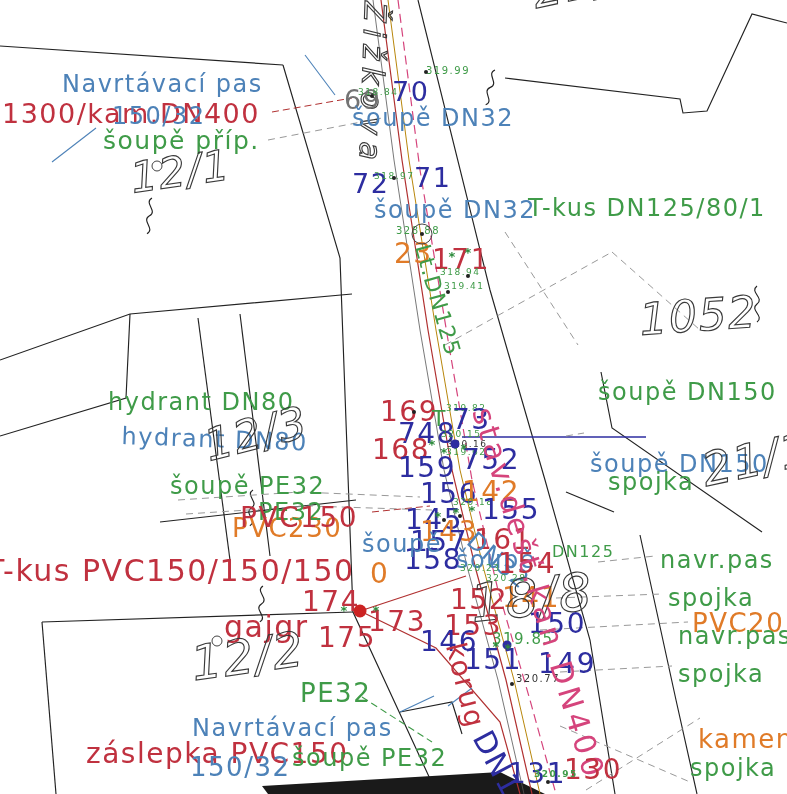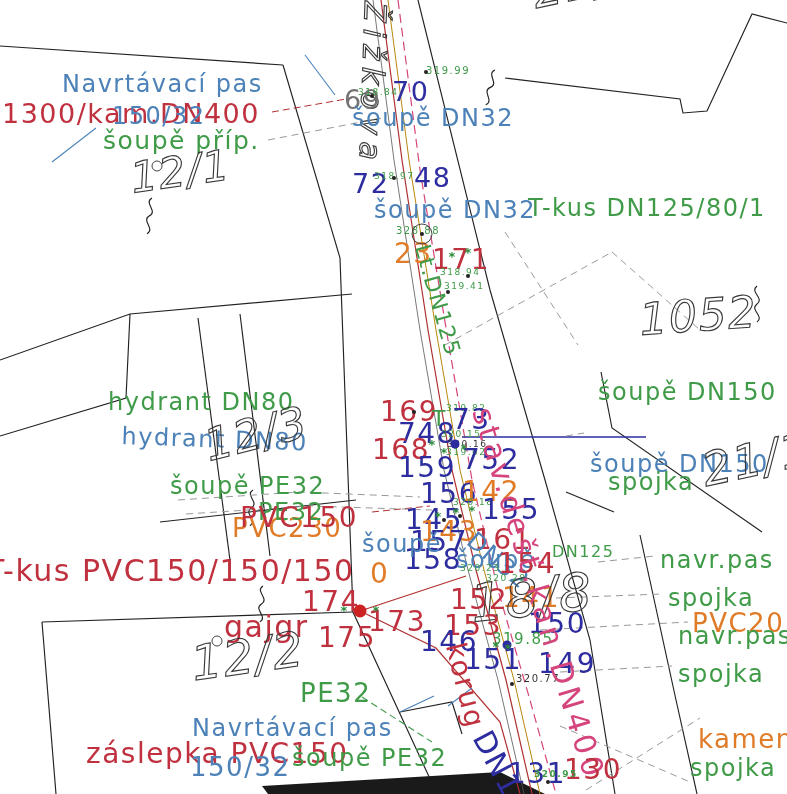--- a/index.html
+++ b/index.html
@@ -92,21 +92,21 @@
       <span class="lbl" style="left: 103px; top: 128px; font-size: 25px; color: rgb(63, 155, 72);">šoupě příp.</span>
       <span class="lbl outline" style="left: 128px; top: 158px; font-size: 42px; transform: rotate(-8deg);">12/1</span>
       <span class="lbl outline" style="left: 390px; top: 2px; font-size: 30px; transform: rotate(92deg); letter-spacing: 7px;">Žižkova</span>
       <span class="lbl" style="left: 344px; top: 86px; font-size: 27px; color: #737373;">69</span>
       <span class="lbl" style="left: 358px; top: 88px; font-size: 9px; color: rgb(63, 155, 72);">318.84</span>
       <span class="lbl" style="left: 392px; top: 78px; font-size: 27px; color: rgb(45, 45, 160);">70</span>
       <span class="lbl" style="left: 426px; top: 66px; font-size: 10px; color: rgb(63, 155, 72);">319.99</span>
       <span class="lbl" style="left: 352px; top: 106px; font-size: 24px; color: rgb(77, 130, 184);">šoupě DN32</span>
       <span class="lbl" style="left: 352px; top: 170px; font-size: 27px; color: rgb(45, 45, 160);">72</span>
       <span class="lbl" style="left: 374px; top: 172px; font-size: 9px; color: rgb(63, 155, 72);">318.97</span>
-      <span class="lbl" style="left: 414px; top: 164px; font-size: 27px; color: rgb(45, 45, 160);">48</span>
+      <span class="lbl" style="left: 414px; top: 164px; font-size: 27px; color: rgb(45, 45, 160);">71</span>
       <span class="lbl" style="left: 374px; top: 198px; font-size: 24px; color: rgb(77, 130, 184);">šoupě DN32</span>
       <span class="lbl" style="left: 528px; top: 196px; font-size: 24px; color: rgb(63, 155, 72);">T-kus DN125/80/1</span>
       <span class="lbl" style="left: 396px; top: 226px; font-size: 10px; color: rgb(63, 155, 72);">328.88</span>
       <span class="lbl" style="left: 394px; top: 240px; font-size: 28px; color: rgb(224, 123, 40);">23</span>
       <span class="lbl" style="left: 432px; top: 246px; font-size: 28px; color: rgb(192, 49, 63);">171</span>
       <span class="lbl" style="left: 440px; top: 268px; font-size: 9px; color: rgb(63, 155, 72);">318.94</span>
       <span class="lbl" style="left: 444px; top: 282px; font-size: 9px; color: rgb(63, 155, 72);">319.41</span>
       <span class="lbl" style="left: 432px; top: 242px; font-size: 22px; color: rgb(63, 155, 72); transform: rotate(74deg);">Lt.DN125</span>
       <span class="lbl outline" style="left: 638px; top: 298px; font-size: 44px; transform: rotate(-4deg);">1052</span>
       <span class="lbl outline" style="left: 528px; top: -30px; font-size: 46px; transform: rotate(-12deg);">21/1</span>

